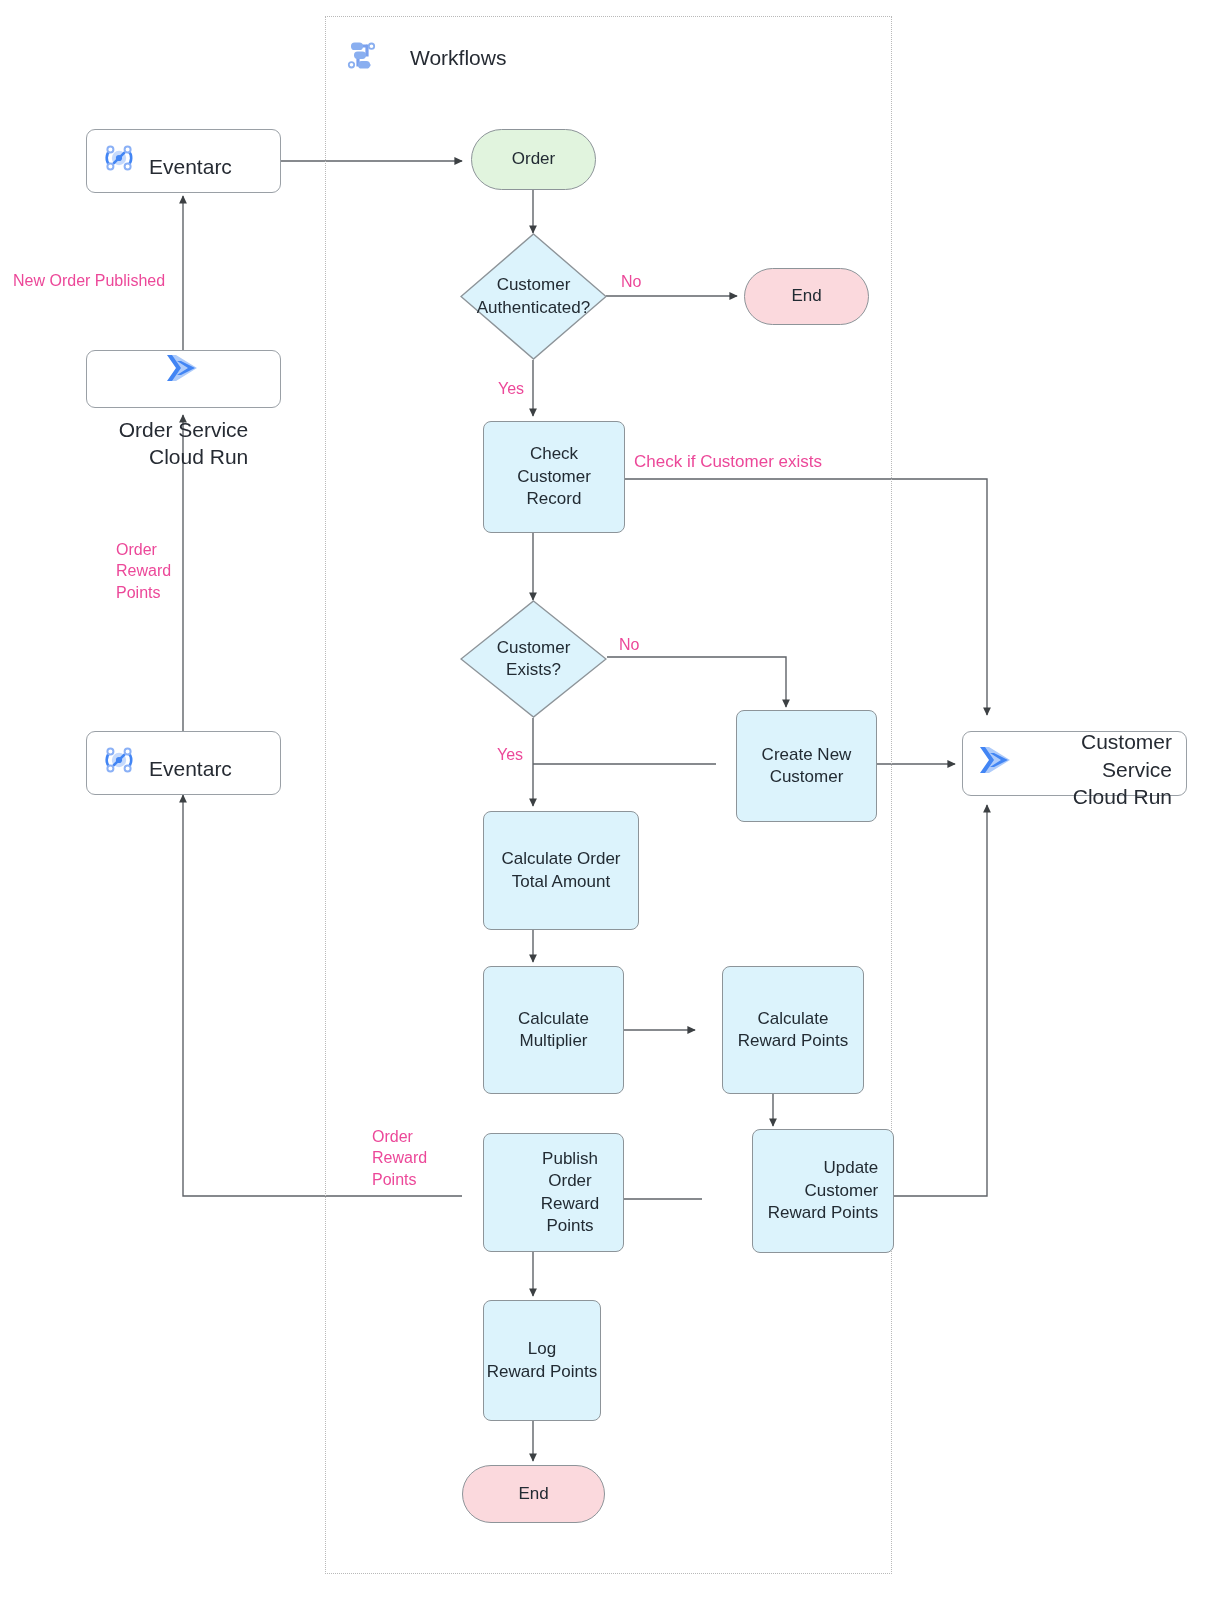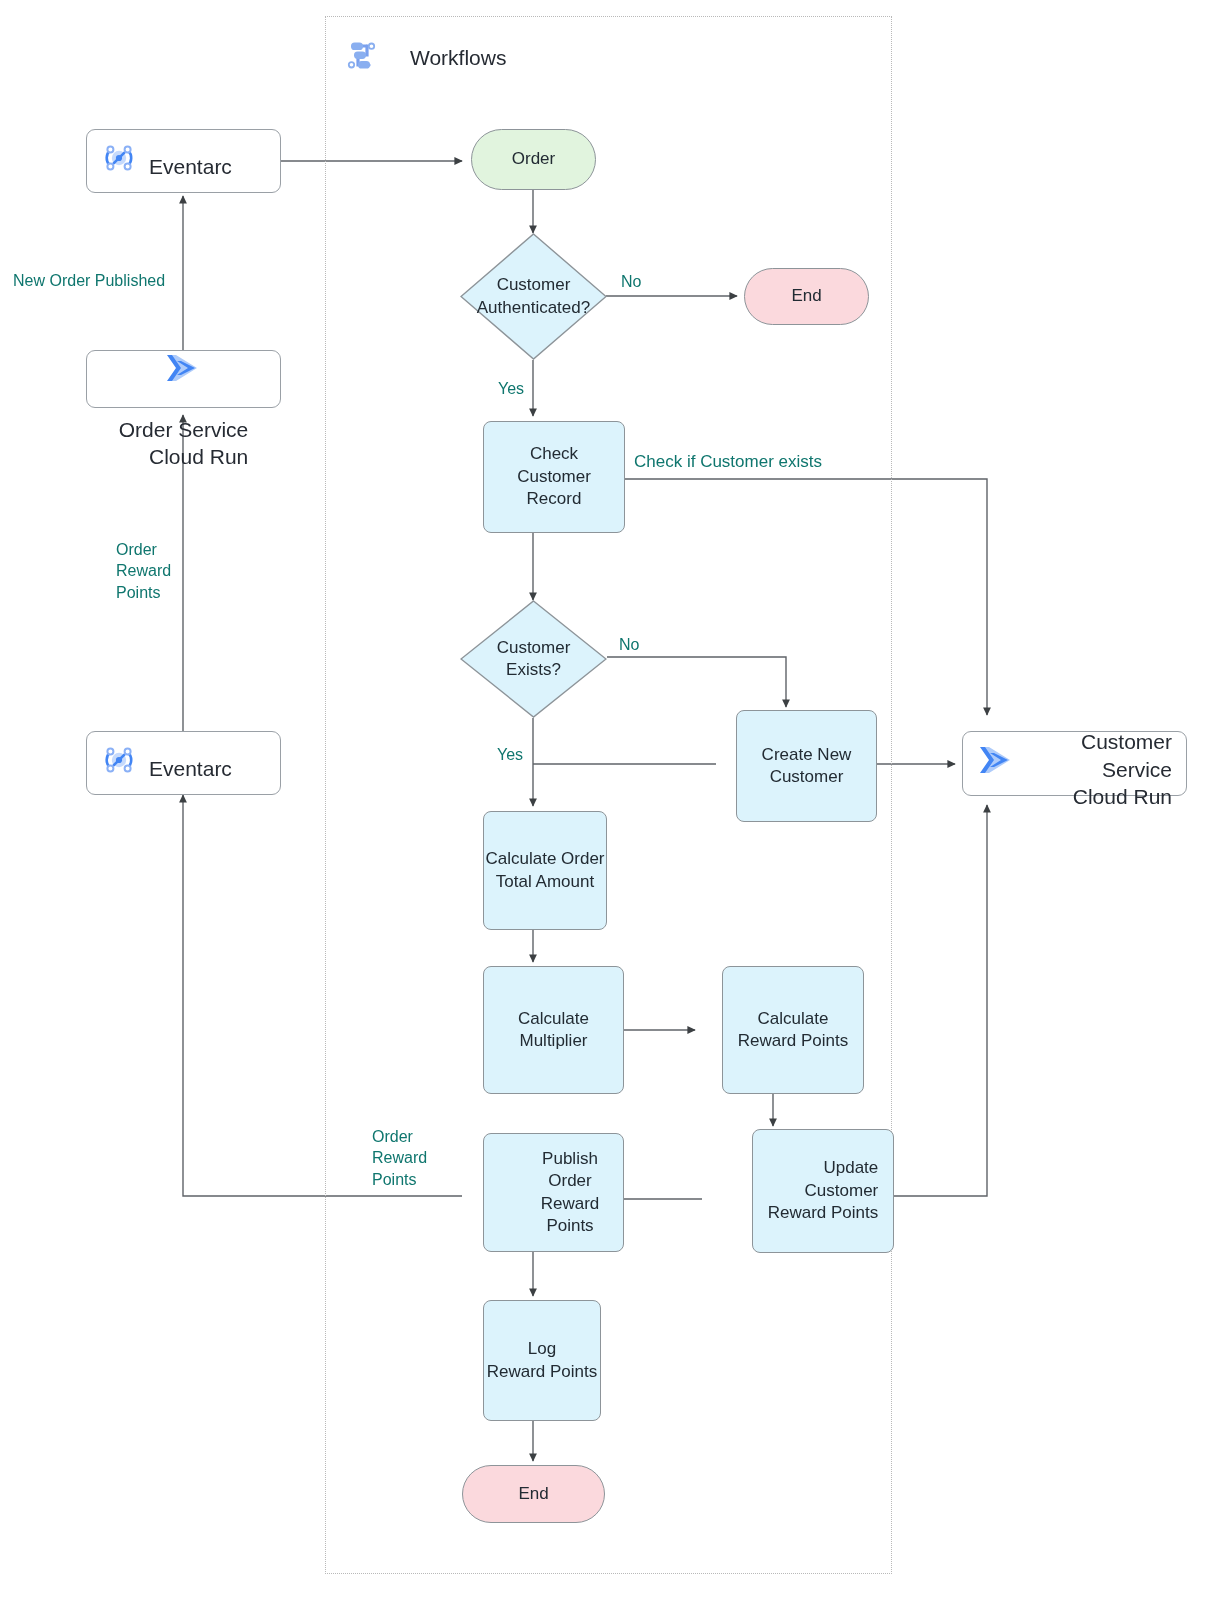--- a/index.html
+++ b/index.html
@@ -29,21 +29,21 @@
   .term.start{background:#e1f4de;}
   .term.end{background:#fbd9dd;}
 
   
   .diamond{position:absolute;}
   .diamond .dtext{position:absolute;left:0;top:0;width:100%;height:100%;
         display:flex;align-items:center;justify-content:center;text-align:center;
         font-size:17px;color:#222b33;white-space:pre-line;line-height:1.32;z-index:2;}
 
   
-  .elabel{position:absolute;font-size:16px;color:#0f766e;white-space:pre-line;line-height:1.34;}
+  .elabel{position:absolute;font-size:16px;color:#ec4899;white-space:pre-line;line-height:1.34;}
   .elabel.big{font-size:17px;}
 
   .icon{flex:0 0 auto;display:block;}
 </style>
 </head>
 <body>
 
 <div id="stage">
 
   <svg id="wires" viewBox="0 0 1227 1600">
@@ -205,21 +205,21 @@
     <svg width="147" height="118" viewBox="0 0 147 118" style="position:absolute;left:0;top:0;">
       <polygon points="73.5,1 146,59 73.5,117 1,59" fill="#dcf3fc" stroke="#8d9499" stroke-width="1.4"></polygon>
     </svg>
     <div class="dtext">Customer
 Exists?</div>
   </div>
 
   <div class="node proc" style="left:716px;top:710px;width:141px;height:112px;">Create New
 Customer</div>
 
-  <div class="node proc" style="left:463px;top:811px;width:124px;height:119px;">Calculate Order
+  <div class="node proc" style="left:463px;top:811px;width:156px;height:119px;">Calculate Order
 Total Amount</div>
 
   <div class="node proc" style="left:463px;top:966px;width:141px;height:128px;">Calculate
 Multiplier</div>
 
   <div class="node proc" style="left:702px;top:966px;width:142px;height:128px;">Calculate
 Reward Points</div>
 
   <div class="node proc" style="left:732px;top:1129px;width:142px;height:124px;text-align:right;">Update
 Customer

